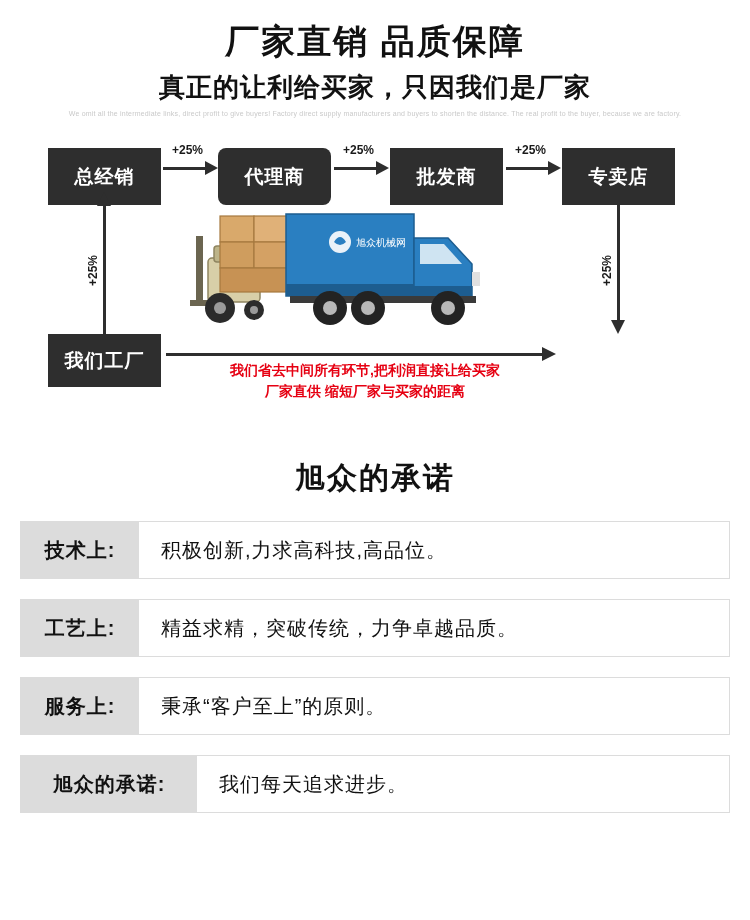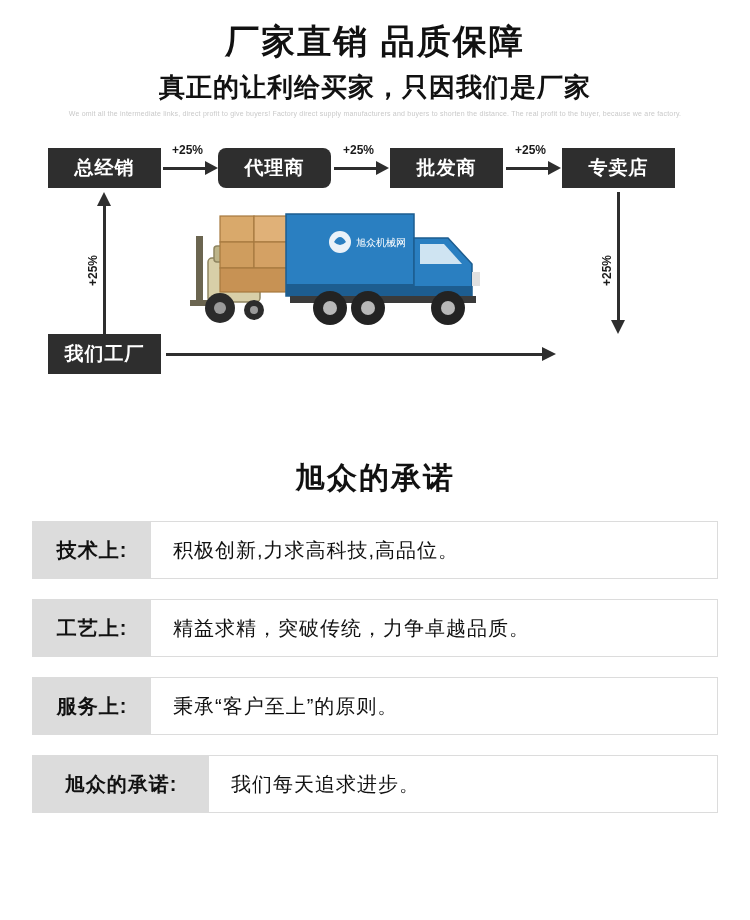--- a/index.html
+++ b/index.html
@@ -57,27 +57,27 @@
     color: #ffffff;
     font-size: 19px;
     font-weight: bold;
     display: flex;
     align-items: center;
     justify-content: center;
     letter-spacing: 1px;
     box-sizing: border-box;
   }
 
-  .top-node { width: 113px; height: 40px; top: 12px; }
+  .top-node { width: 113px; height: 57px; top: 12px; }
   .n1 { left: 48px; }
   .n2 { left: 218px; border-radius: 8px; }
   .n3 { left: 390px; }
   .n4 { left: 562px; }
 
-  .bottom-node { width: 113px; height: 40px; top: 198px; }
+  .bottom-node { width: 113px; height: 53px; top: 198px; }
   .b1 { left: 48px; }
   .b2 { left: 562px; }
 
   
   .h-arrow {
     position: absolute;
     top: 30px;
     width: 56px;
     height: 4px;
   }
@@ -229,21 +229,21 @@
   .promise-title {
     text-align: center;
     font-size: 30px;
     font-weight: bold;
     color: #111111;
     letter-spacing: 2px;
     margin-top: 22px;
   }
   .promise-list {
     margin-top: 22px;
-    padding: 0 32px;
+    padding: 0 20px;
   }
   .promise-row {
     display: flex;
     align-items: stretch;
     border: 1px solid #dcdcdc;
     height: 58px;
     margin-bottom: 20px;
     background: #ffffff;
     box-sizing: border-box;
   }
@@ -360,20 +360,24 @@
   <div class="pct-v pv-left">+25%</div>
   <div class="pct-v pv-right">+25%</div>
 
   <div class="node bottom-node b1">我们工厂</div>
 
   <div class="long-arrow">
       <span class="bar"></span>
       <span class="head"></span>
     </div>
 
+  <div class="red-note">
+    <div>我们省去中间所有环节,把利润直接让给买家</div>
+    <div>厂家直供 缩短厂家与买家的距离</div>
+  </div>
 </div>
 
 <div class="promise-title">旭众的承诺</div>
 
 <div class="promise-list">
 
   <div class="promise-row">
     <div class="promise-label">技术上:</div>
     <div class="promise-text">积极创新,力求高科技,高品位。</div>
   </div>

